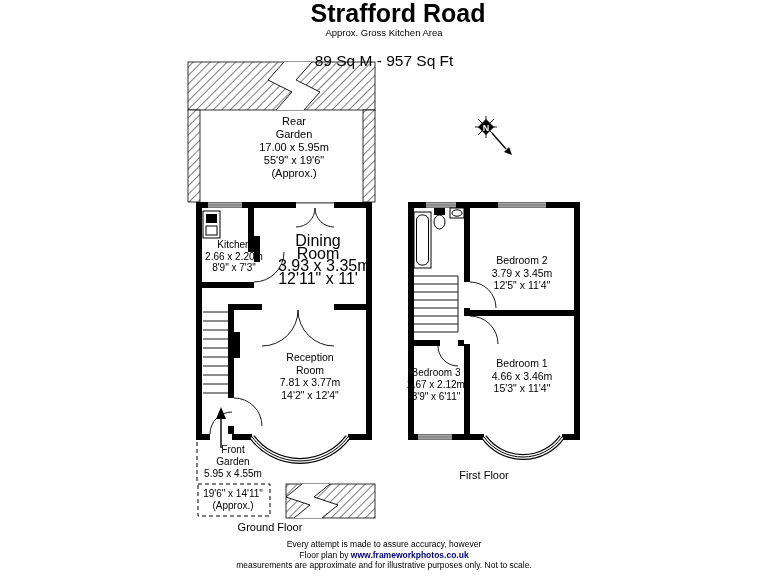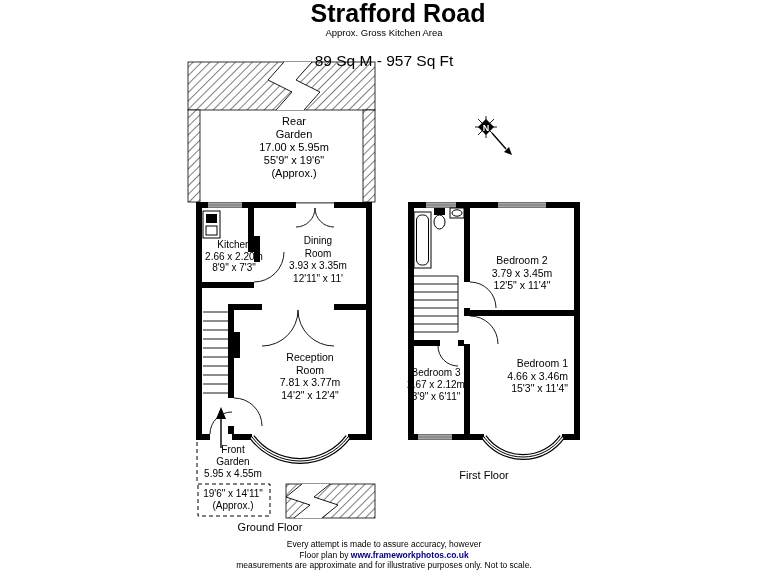--- a/index.html
+++ b/index.html
@@ -219,21 +219,21 @@
     <div>55'9" x 19'6"</div>
     <div>(Approx.)</div>
   </div>
 
   <div class="lbl" style="left:190px;top:239px;width:64px;font-size:10px;line-height:11.5px;margin-left:12px;">
     <div>Kitchen</div>
     <div>2.66 x 2.20m</div>
     <div>8'9" x 7'3"</div>
   </div>
 
-  <div class="lbl" style="left:278px;top:235px;width:80px;font-size:10px;line-height:12.5px;">
+  <div class="lbl" style="left:278px;top:235px;width:80px;font-size:16px;line-height:12.5px;">
     <div>Dining</div>
     <div>Room</div>
     <div>3.93 x 3.35m</div>
     <div>12'11" x 11'</div>
   </div>
 
   <div class="lbl" style="left:268px;top:351px;width:84px;font-size:10.5px;line-height:12.5px;">
     <div>Reception</div>
     <div>Room</div>
     <div>7.81 x 3.77m</div>
@@ -255,21 +255,21 @@
     <div>3.79 x 3.45m</div>
     <div>12'5" x 11'4"</div>
   </div>
 
   <div class="lbl" style="left:399px;top:367px;width:74px;font-size:10px;line-height:12px;">
     <div>Bedroom 3</div>
     <div>2.67 x 2.12m</div>
     <div>8'9" x 6'11"</div>
   </div>
 
-  <div class="lbl" style="left:476px;top:357px;width:92px;font-size:10.5px;line-height:12.5px;text-align:right;">
+  <div class="lbl" style="left:476px;top:357px;width:92px;font-size:10.5px;line-height:12.5px;">
     <div>Bedroom 1</div>
     <div>4.66 x 3.46m</div>
     <div>15'3" x 11'4"</div>
   </div>
 
   <div class="cap" style="left:434px;top:469px;width:100px;">First Floor</div>
 
   <div class="ftr">
     <div>Every attempt is made to assure accuracy, however</div>
     <div><span>Floor plan by </span><span class="site">www.frameworkphotos.co.uk</span></div>

